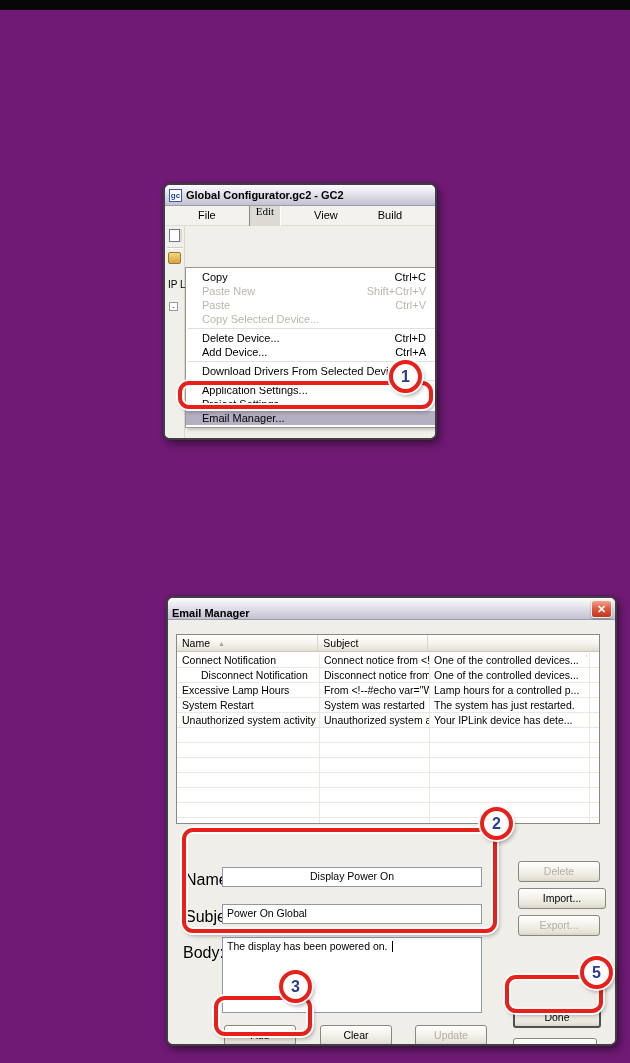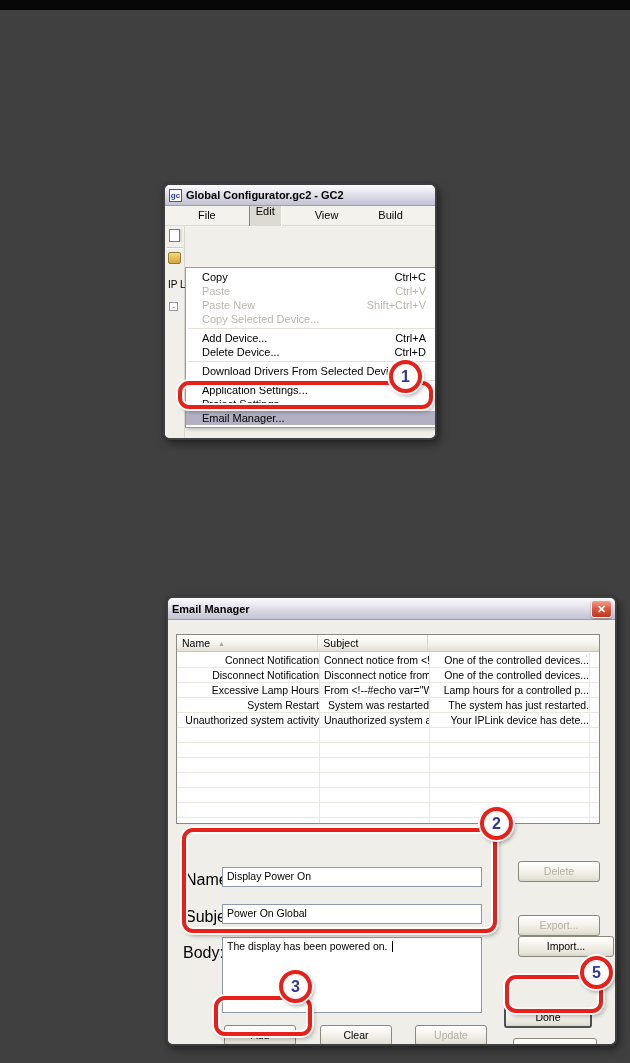--- a/index.html
+++ b/index.html
@@ -1,18 +1,18 @@
 <!DOCTYPE html>
 <html><head>
 <meta charset="utf-8">
 <style>
   * { margin:0; padding:0; box-sizing:border-box; }
   html,body { background:#ffffff; }
   body { font-family:"Liberation Sans", sans-serif; }
-  #page { position:relative; width:630px; height:1063px; background:#404040; overflow:hidden; }
+  #page { position:relative; width:630px; height:1063px; background:#701a75; overflow:hidden; }
 
   .topbar { position:absolute; left:0; top:0; width:630px; height:10px; background:#070707; }
 
   
   .shot { position:absolute; border:2px solid #3f3f41; border-radius:7px;
           box-shadow:3px 4px 9px rgba(0,0,0,.45), 0 0 2px rgba(0,0,0,.25);
           background:#efeee8; overflow:hidden; }
 
   
   .titlebar { height:21px; display:flex; align-items:center; gap:4px; padding:0 4px;
@@ -22,21 +22,21 @@
     font-size:8px; font-weight:bold; line-height:11px; text-align:center; }
   .close-btn { position:absolute; right:3px; top:2px; width:21px; height:18px; border-radius:3px;
     border:1px solid #f2efec; background:linear-gradient(180deg,#f4a28f 0%,#e25a3f 45%,#c03520 100%);
     color:#fff; font-size:11px; font-weight:bold; text-align:center; line-height:16px;
     box-shadow:0 1px 2px rgba(0,0,0,.35); cursor:default; }
 
   
   .menubar { height:20px; display:flex; align-items:center; background:#f3f2ed;
     border-bottom:1px solid #dddbd2; font-size:11px; }
   .mb-item { padding:2px 7px 3px 7px; color:#000;margin-left:26px; }
-  .mb-item.active { background:#dcdad2; border:1px solid; border-color:#8a887f #ffffff #ffffff #8a887f; padding:1px 6px 10px 6px; }
+  .mb-item.active { background:#dcdad2; border:1px solid; border-color:#8a887f #ffffff #ffffff #8a887f; padding:1px 6px 10px 6px;font-family:Liberation Serif, serif; }
   .w1-content { position:relative; height:213px; background:#f1efe9; }
   .w1-strip { position:absolute; left:0; top:0; width:20px; height:100%; background:#f1efe9; border-right:1px solid #d9d7ce; }
   .tb-page { position:absolute; left:4px; top:3px; width:11px; height:13px; background:#fff; border:1px solid #6b7a92;
     box-shadow:2px 0 0 #dcdad2; }
   .tb-sep { position:absolute; left:2px; top:21px; width:16px; height:1px; background:#cfcdc4; box-shadow:0 1px 0 #fff; }
   .tb-amber { position:absolute; left:3px; top:26px; width:13px; height:12px; border:1px solid #8f7a3a;
     background:linear-gradient(180deg,#f4d87a,#d9a33c); border-radius:2px; }
   .ip-label { position:absolute; left:3px; top:53px; font-size:10px; color:#000; white-space:nowrap; }
   .tree-box { position:absolute; left:4px; top:76px; width:9px; height:9px; border:1px solid #9a98a5; background:#fff;
     font-size:8px; line-height:7px; text-align:center; color:#333; }
@@ -57,21 +57,21 @@
   .lv-head { display:flex; height:17px;
     background:linear-gradient(180deg,#ffffff 0%,#f4f3ec 55%,#e2dfd4 100%);
     border-bottom:1px solid #c9c6ba; }
   .lv-head .cell { border-right:1px solid #d9d6ca; padding:2px 0 0 5px; font-size:10.5px; color:#000;
     white-space:nowrap; overflow:hidden; position:relative; }
   .sort-arrow { font-size:7px; color:#aaa697; margin-left:8px; vertical-align:1px; }
   .lv-bodyarea { position:absolute; left:0; top:18px; right:0; bottom:0;
     background:repeating-linear-gradient(to bottom, transparent 0 14px, #eae8e0 14px 15px); }
   .lv-vline { position:absolute; top:0; bottom:0; width:1px; background:#eae8e0; }
   .lv-row { height:15px; display:flex; }
-  .lv-cell { font-size:10.5px; line-height:14px; padding-left:5px; white-space:nowrap; overflow:hidden; color:#000;text-align:right; }
+  .lv-cell { font-size:10.5px; line-height:14px; padding-left:5px; white-space:nowrap; overflow:hidden; color:#000; }
 
   .frm-label { position:absolute; font-size:16px; color:#000; }
   .field { position:absolute; background:#fff; border:1px solid #8e99a9; font-size:10.5px; padding:2px 4px;
     color:#000; white-space:nowrap; overflow:hidden; }
   .caret { display:inline-block; width:1px; height:11px; background:#000; vertical-align:-2px; margin-left:2px; }
 
   .btn { position:absolute; height:21px; border:1px solid #8a877d; border-radius:3px; text-align:center;
     background:linear-gradient(180deg,#ffffff 0%,#f4f2eb 45%,#e6e3d8 85%,#d9d5c7 100%);
     font-size:10.5px; line-height:19px; color:#000; box-shadow:inset 0 1px 0 #fff; cursor:default; }
   .btn.disabled { color:#b3b0a4; }
@@ -111,40 +111,40 @@
         <div class="tb-amber"></div>
         <div class="ip-label">IP L</div>
         <div class="tree-box">-</div>
       </div>
       <div class="menu">
           <div class="menu-item">
             <span class="mi-label">Copy</span>
             <span class="mi-key">Ctrl+C</span>
           </div>
           <div class="menu-item disabled">
+            <span class="mi-label">Paste New</span>
+            <span class="mi-key">Shift+Ctrl+V</span>
+          </div>
+          <div class="menu-item disabled">
             <span class="mi-label">Paste</span>
             <span class="mi-key">Ctrl+V</span>
           </div>
           <div class="menu-item disabled">
-            <span class="mi-label">Paste New</span>
-            <span class="mi-key">Shift+Ctrl+V</span>
-          </div>
-          <div class="menu-item disabled">
             <span class="mi-label">Copy Selected Device...</span>
             <span class="mi-key"></span>
           </div>
           <div class="menu-sep"></div>
+          <div class="menu-item">
+            <span class="mi-label">Delete Device...</span>
+            <span class="mi-key">Ctrl+D</span>
+          </div>
           <div class="menu-item">
             <span class="mi-label">Add Device...</span>
             <span class="mi-key">Ctrl+A</span>
           </div>
-          <div class="menu-item">
-            <span class="mi-label">Delete Device...</span>
-            <span class="mi-key">Ctrl+D</span>
-          </div>
           <div class="menu-sep"></div>
           <div class="menu-item">
             <span class="mi-label">Download Drivers From Selected Device</span>
             <span class="mi-key"></span>
           </div>
           <div class="menu-sep"></div>
           <div class="menu-item">
             <span class="mi-label">Application Settings...</span>
             <span class="mi-key"></span>
           </div>
@@ -157,21 +157,21 @@
             <span class="mi-key"></span>
           </div>
         </div>
     </div>
   </div>
 
   <div class="co-rect" style="left: 178px; top: 381px; width: 255px; height: 28px; border-color: rgb(232, 32, 25);"></div>
   <div class="co-circle" style="left: 389px; top: 360px; border-color: rgb(232, 32, 25); color: rgb(43, 58, 148);">1</div>
 
   <div class="shot" style="left:166px; top:596px; width:451px; height:450px;">
-    <div class="titlebar" style="height:22px;">
+    <div class="titlebar" style="height:22px;align-items:flex-end;">
       <span>Email Manager</span>
       <span class="close-btn">✕</span>
     </div>
     <div class="dlg-body">
 
       <div class="listview">
         <div class="lv-head">
             <div class="cell" style="width: 142px;"><span>Name</span><span class="sort-arrow">▲</span></div>
             <div class="cell" style="width: 110px;"><span>Subject</span></div>
             <div class="cell" style="width: 160px; margin-top: 20px;"><span>Body</span></div>
@@ -203,39 +203,39 @@
             </div>
             <div class="lv-row">
               <div class="lv-cell" style="width: 142px;">Unauthorized system activity</div>
               <div class="lv-cell" style="width: 110px;">Unauthorized system activity</div>
               <div class="lv-cell" style="width: 160px;">Your IPLink device has dete...</div>
             </div>
           </div>
       </div>
 
       <div class="frm-label" style="left:17px; top:251px;">Name:</div>
-      <div class="field" style="left:54px; top:247px; width:260px; height:20px;">Display Power On</div>
+      <div class="field" style="left:54px; top:247px; width:260px; height:20px;text-align:center;">Display Power On</div>
 
       <div class="frm-label" style="left:17px; top:288px;">Subject:</div>
       <div class="field" style="left:54px; top:284px; width:260px; height:20px;">Power On Global</div>
 
       <div class="frm-label" style="left:15px; top:324px;">Body:</div>
       <div class="field" style="left:54px; top:317px; width:260px; height:76px;">
         <span>The display has been powered on. </span><span class="caret"></span>
       </div>
 
       <div class="btn disabled" style="left:350px; top:241px; width:82px;">Delete</div>
-      <div class="btn" style="left:350px; top:268px; width:96px;margin-top:48px;">Import...</div>
+      <div class="btn" style="left:350px; top:268px; width:88px;">Import...</div>
       <div class="btn disabled" style="left:350px; top:295px; width:82px;">Export...</div>
 
       <div class="btn" style="left:56px; top:405px; width:72px;">Add</div>
       <div class="btn" style="left:152px; top:405px; width:72px;">Clear</div>
       <div class="btn disabled" style="left:247px; top:405px; width:72px;">Update</div>
 
-      <div class="btn default" style="left:336px; top:387px; width:88px;">Done</div>
+      <div class="btn default" style="left:345px; top:387px; width:88px;">Done</div>
       <div class="btn" style="left:345px; top:418px; width:84px;">Cancel</div>
     </div>
   </div>
 
   <div class="co-rect" style="left: 182px; top: 828px; width: 315px; height: 105px; border-color: rgb(232, 32, 25);"></div>
   <div class="co-circle" style="left: 480px; top: 807px; border-color: rgb(232, 32, 25); color: rgb(43, 58, 148);">2</div>
 
   <div class="co-rect" style="left: 214px; top: 996px; width: 98px; height: 40px; border-color: rgb(232, 32, 25);"></div>
   <div class="co-circle" style="left: 279px; top: 970px; border-color: rgb(232, 32, 25); color: rgb(43, 58, 148);">3</div>
 

